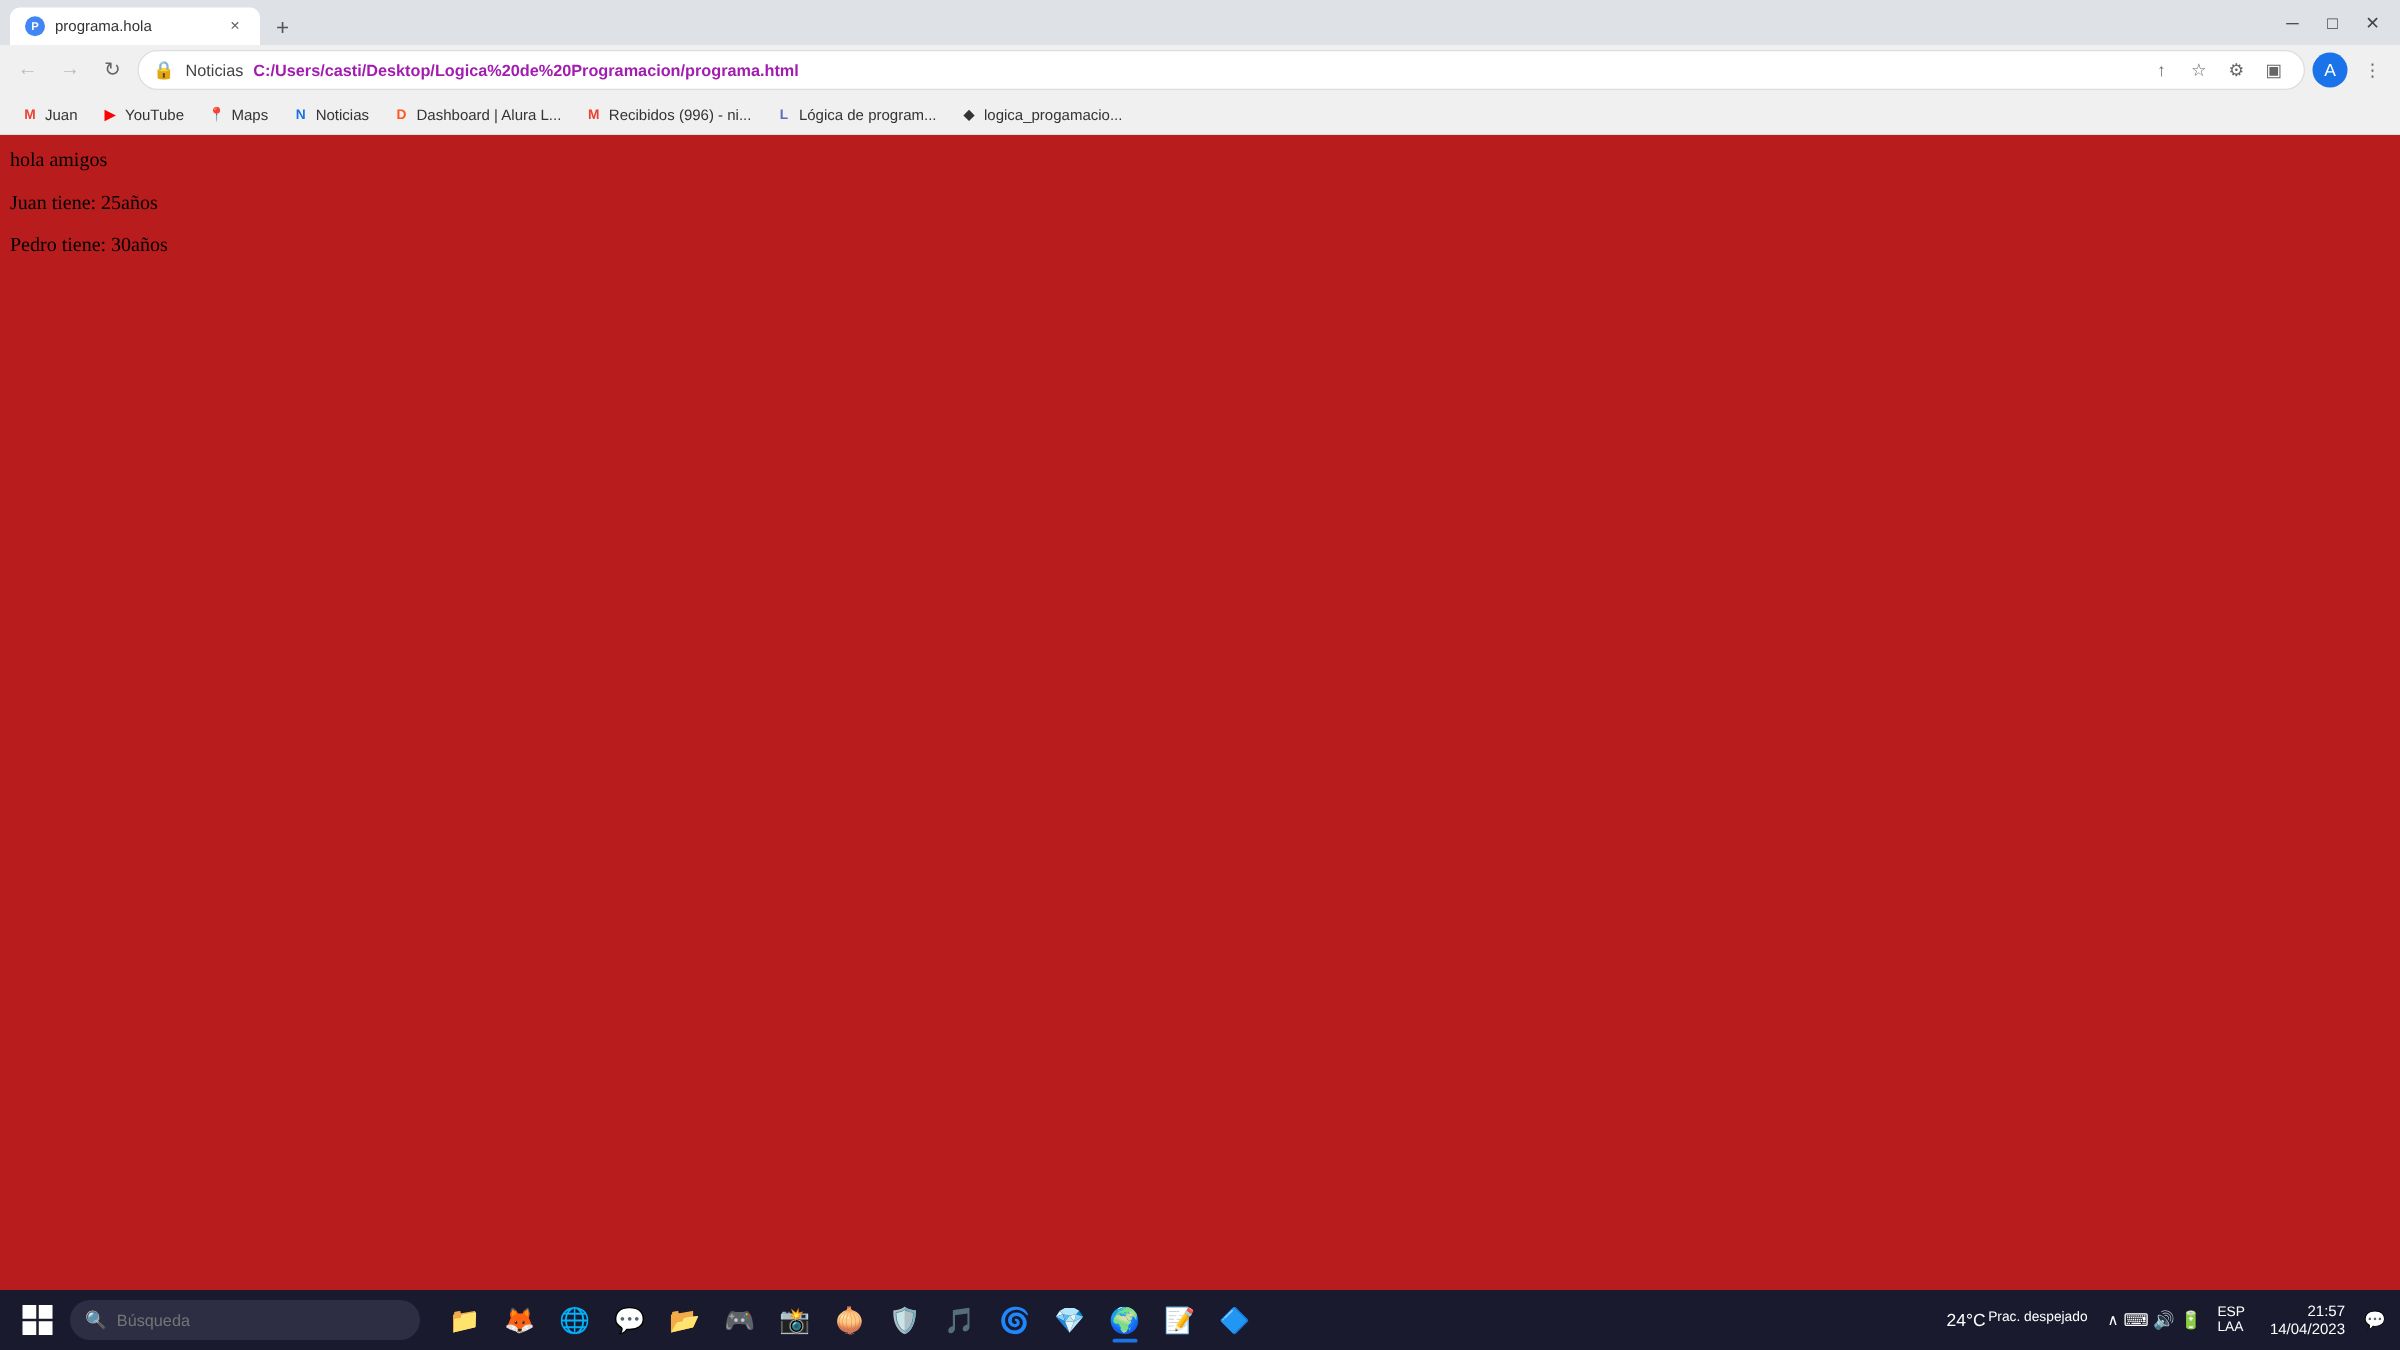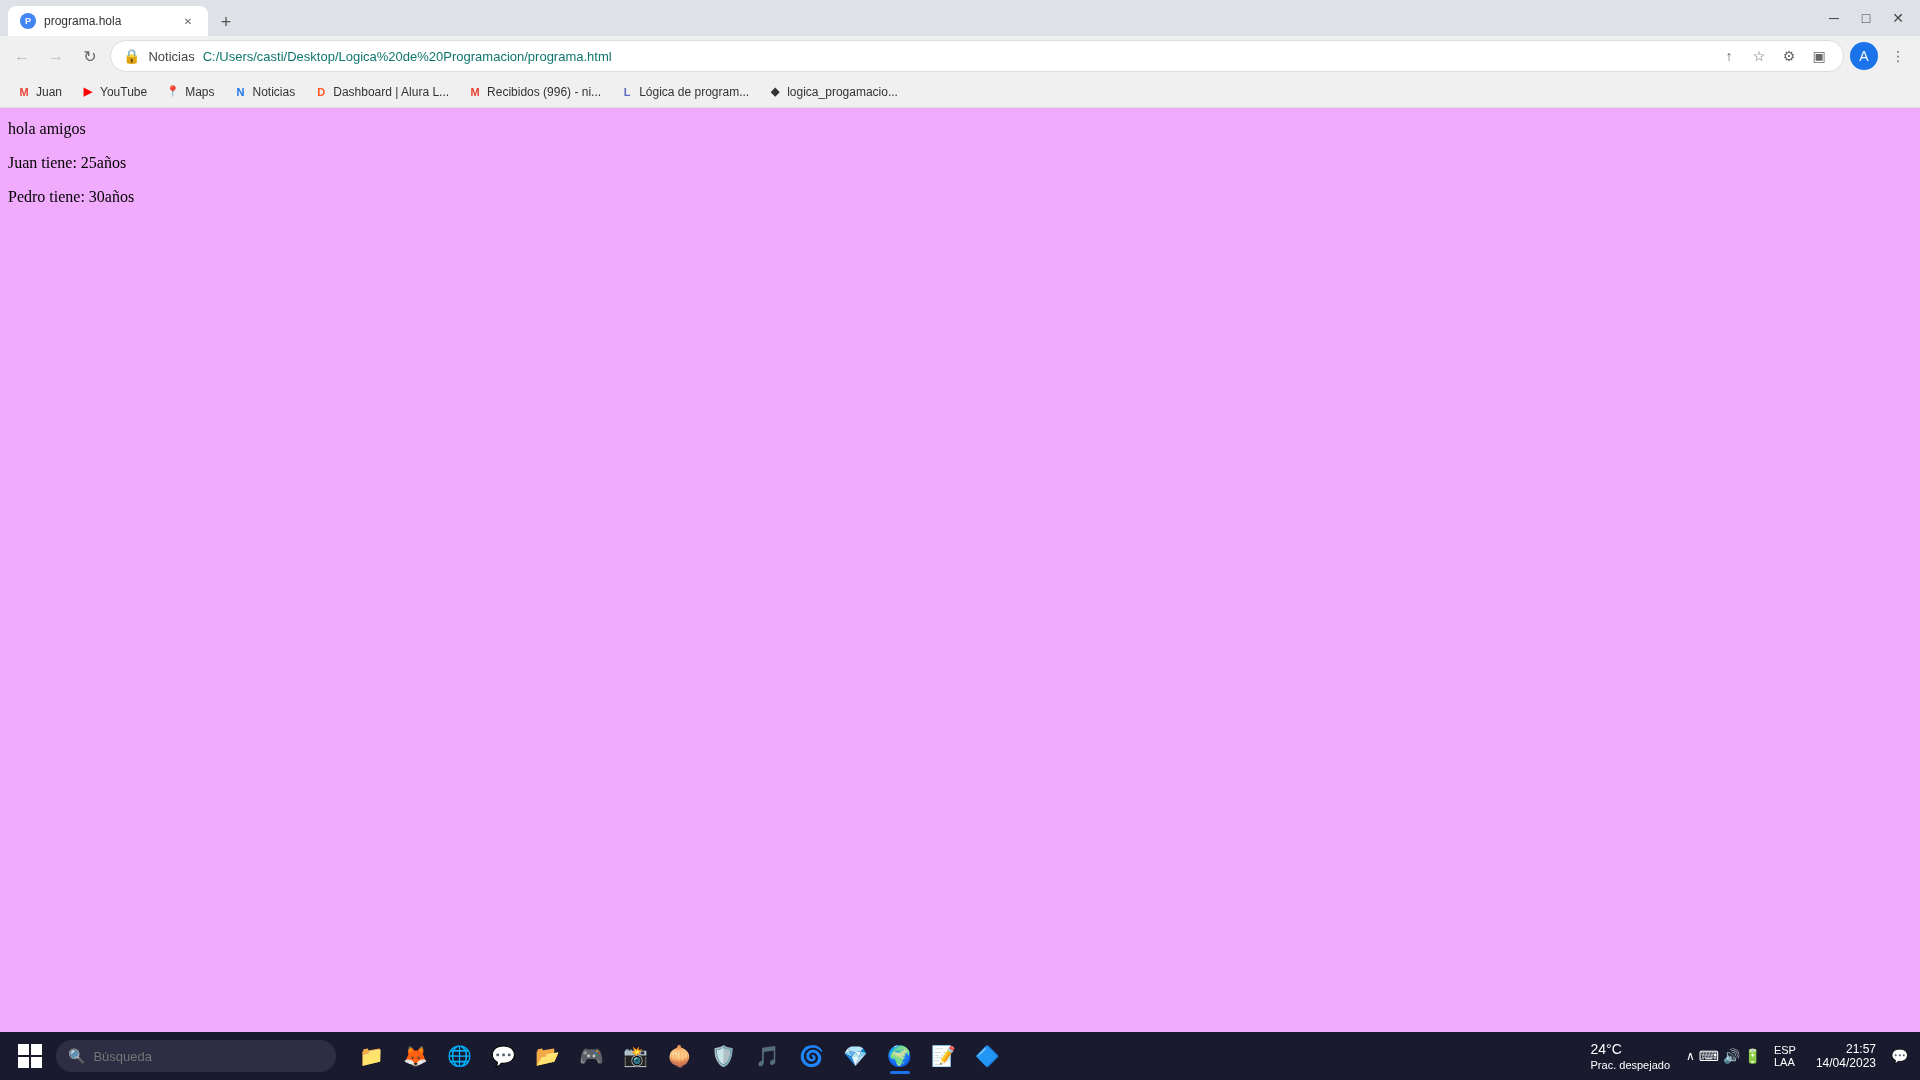--- a/index.html
+++ b/index.html
@@ -149,23 +149,24 @@
       font-size: 14px;
     }
 
     .address-bar .protocol {
       color: #444;
       font-size: 13px;
       font-weight: 500;
     }
 
     .address-bar .url-text {
-      color: #0f766e;
+      color: #a21caf;
       font-size: 13px;
       flex: 1;
+      font-weight: bold;
     }
 
     .address-bar-icons {
       display: flex;
       gap: 6px;
       align-items: center;
     }
 
     .addr-icon {
       width: 24px;
@@ -232,21 +233,21 @@
       height: 16px;
       display: flex;
       align-items: center;
       justify-content: center;
       font-size: 11px;
     }
 
     
     .page-content {
       flex: 1;
-      background: #f0abfc;
+      background: #b91c1c;
       padding: 12px 8px;
       overflow-y: auto;
     }
 
     .page-line {
       font-size: 16px;
       color: #000;
       margin-bottom: 16px;
       font-family: Times New Roman, serif;
     }
@@ -348,21 +349,21 @@
       flex-direction: column;
       align-items: flex-end;
       color: white;
       font-size: 12px;
       cursor: pointer;
       padding: 0 8px;
     }
 
     .weather-widget {
       display: flex;
-      flex-direction: column;
+      flex-direction: row;
       align-items: flex-start;
       color: white;
       font-size: 11px;
       padding: 0 8px;
       gap: 2px;
     }
 
     .weather-widget .temp {
       font-size: 14px;
       font-weight: 500;

